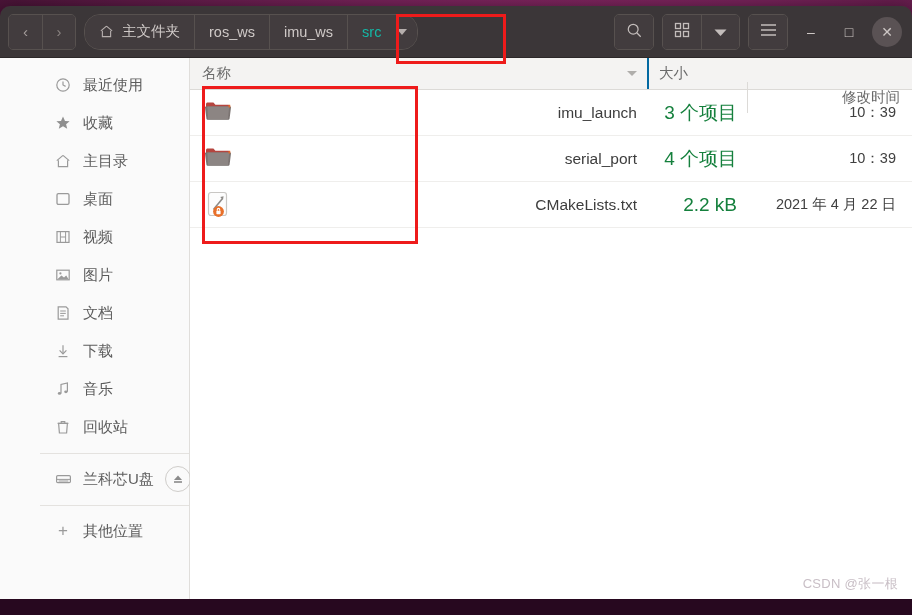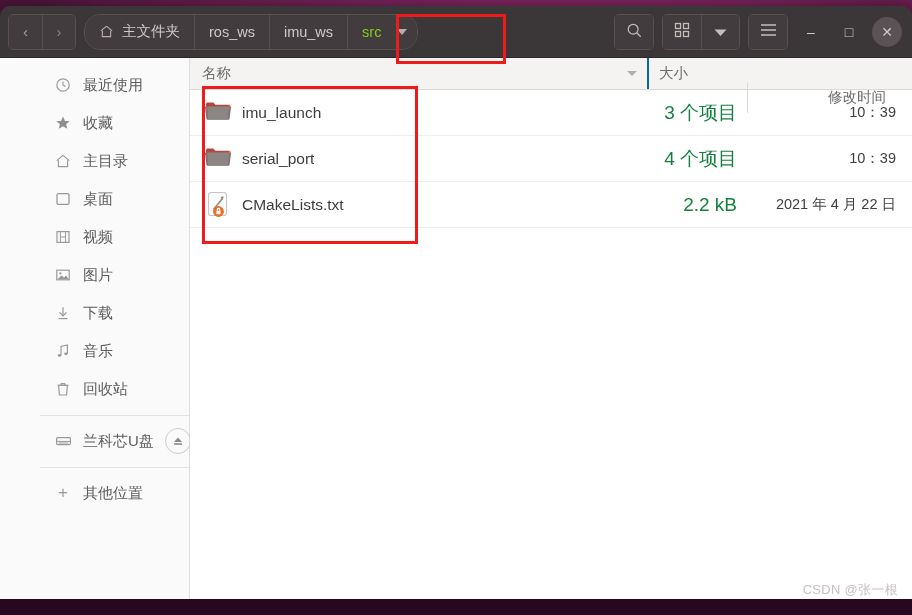--- a/index.html
+++ b/index.html
@@ -86,21 +86,21 @@
     display: flex;
     align-items: center;
     gap: 7px;
     padding: 0 14px;
     color: #cfc9c7;
     font-size: 14.5px;
     white-space: nowrap;
     background: #423c3e;
   }
   .crumb + .crumb { border-left: 1px solid #57514f; }
-  .crumb.current { color: #84cc16; padding-right: 10px; }
+  .crumb.current { color: #14b8a6; padding-right: 10px; }
   .crumb .caret {
     display: inline-block;
     width: 0; height: 0;
     border-left: 5px solid transparent;
     border-right: 5px solid transparent;
     border-top: 6px solid #b5aeac;
     margin-left: 9px;
     margin-top: 1px;
   }
   .home-ico { display: inline-flex; margin-right: 1px; }
@@ -199,48 +199,48 @@
   }
   .col {
     display: flex;
     align-items: center;
     height: 100%;
     box-sizing: border-box;
     padding: 0 10px;
   }
   .col.name { flex: 1; min-width: 0; padding-left: 12px; align-items: center; }
   .col.size { flex: 0 0 100px; justify-content: flex-start; border-left: 2px solid #0369a1; }
-  .col.date { flex: 0 0 165px; justify-content: flex-end; border-left: 1px solid #dcdad7; padding-right: 26px; margin-top: 48px;}
+  .col.date { flex: 0 0 165px; justify-content: flex-end; border-left: 1px solid #dcdad7; padding-right: 12px; margin-top: 48px;}
   .sortcaret {
     width: 0; height: 0;
     border-left: 5px solid transparent;
     border-right: 5px solid transparent;
     border-top: 5px solid #b0aeab;
     margin-left: auto;
   }
   .row {
     display: flex;
     height: 46px;
     align-items: center;
     border-bottom: 1px solid #efeeec;
     font-size: 15.5px;
     color: #3d3d3d;
     box-sizing: border-box;
   }
   .row .cell { display: flex; align-items: center; height: 100%; box-sizing: border-box; padding: 0 10px; }
-  .row .cell.name { flex: 1; min-width: 0; gap: 10px; padding-left: 14px; }
+  .row .cell.name { flex: 1; min-width: 0; gap: 10px; padding-left: 14px; justify-content: space-between; }
   .row .cell.size { flex: 0 0 100px; justify-content: flex-end; color: #15803d; font-size: 19px; }
   .row .cell.date { flex: 0 0 165px; justify-content: flex-end; color: #404040; font-size: 14.5px; padding-right: 16px; }
   .fname { white-space: nowrap; overflow: hidden; text-overflow: ellipsis; }
   .ficon { width: 28px; height: 30px; flex: 0 0 28px; position: relative; }
 
   #watermark {
     position: absolute;
     right: 14px;
-    bottom: 16px;
+    bottom: 22px;
     color: #c9bfc6;
     font-size: 13px;
     z-index: 30;
     letter-spacing: .3px;
   }
 </style>
 </head>
 <body>
 
 <div id="desktop">
@@ -394,20 +394,31 @@
           <span class="side-ico">
             <svg width="16" height="16" viewBox="0 0 16 16">
               <rect x="1.8" y="3.2" width="12.4" height="9.6" fill="none" stroke="#9a9a9a" stroke-width="1.2"></rect>
               <circle cx="5.4" cy="6.4" r="1.1" fill="#9a9a9a"></circle>
               <path d="M2.4 12.2 L6.4 8.4 L9 10.6 L11.2 8.6 L13.6 12.2 Z" fill="#9a9a9a"></path>
             </svg>
           </span>
           <span class="lbl">图片</span>
         </div>
 
+        <div class="side-item">
+          <span class="side-ico">
+            <svg width="16" height="16" viewBox="0 0 16 16">
+              <path d="M3.2 1.8 H11 L13 3.8 V14.2 H3.2 Z" fill="none" stroke="#9a9a9a" stroke-width="1.2"></path>
+              <line x1="5.2" y1="6" x2="10.8" y2="6" stroke="#9a9a9a" stroke-width="1"></line>
+              <line x1="5.2" y1="8.4" x2="10.8" y2="8.4" stroke="#9a9a9a" stroke-width="1"></line>
+              <line x1="5.2" y1="10.8" x2="9" y2="10.8" stroke="#9a9a9a" stroke-width="1"></line>
+            </svg>
+          </span>
+          <span class="lbl">文档</span>
+        </div>
 
         <div class="side-item">
           <span class="side-ico">
             <svg width="16" height="16" viewBox="0 0 16 16">
               <line x1="8" y1="2.2" x2="8" y2="10.4" stroke="#9a9a9a" stroke-width="1.2"></line>
               <polyline points="4.6,7.4 8,11 11.4,7.4" fill="none" stroke="#9a9a9a" stroke-width="1.2"></polyline>
               <line x1="3.6" y1="13.6" x2="12.4" y2="13.6" stroke="#9a9a9a" stroke-width="1.2"></line>
             </svg>
           </span>
           <span class="lbl">下载</span>

